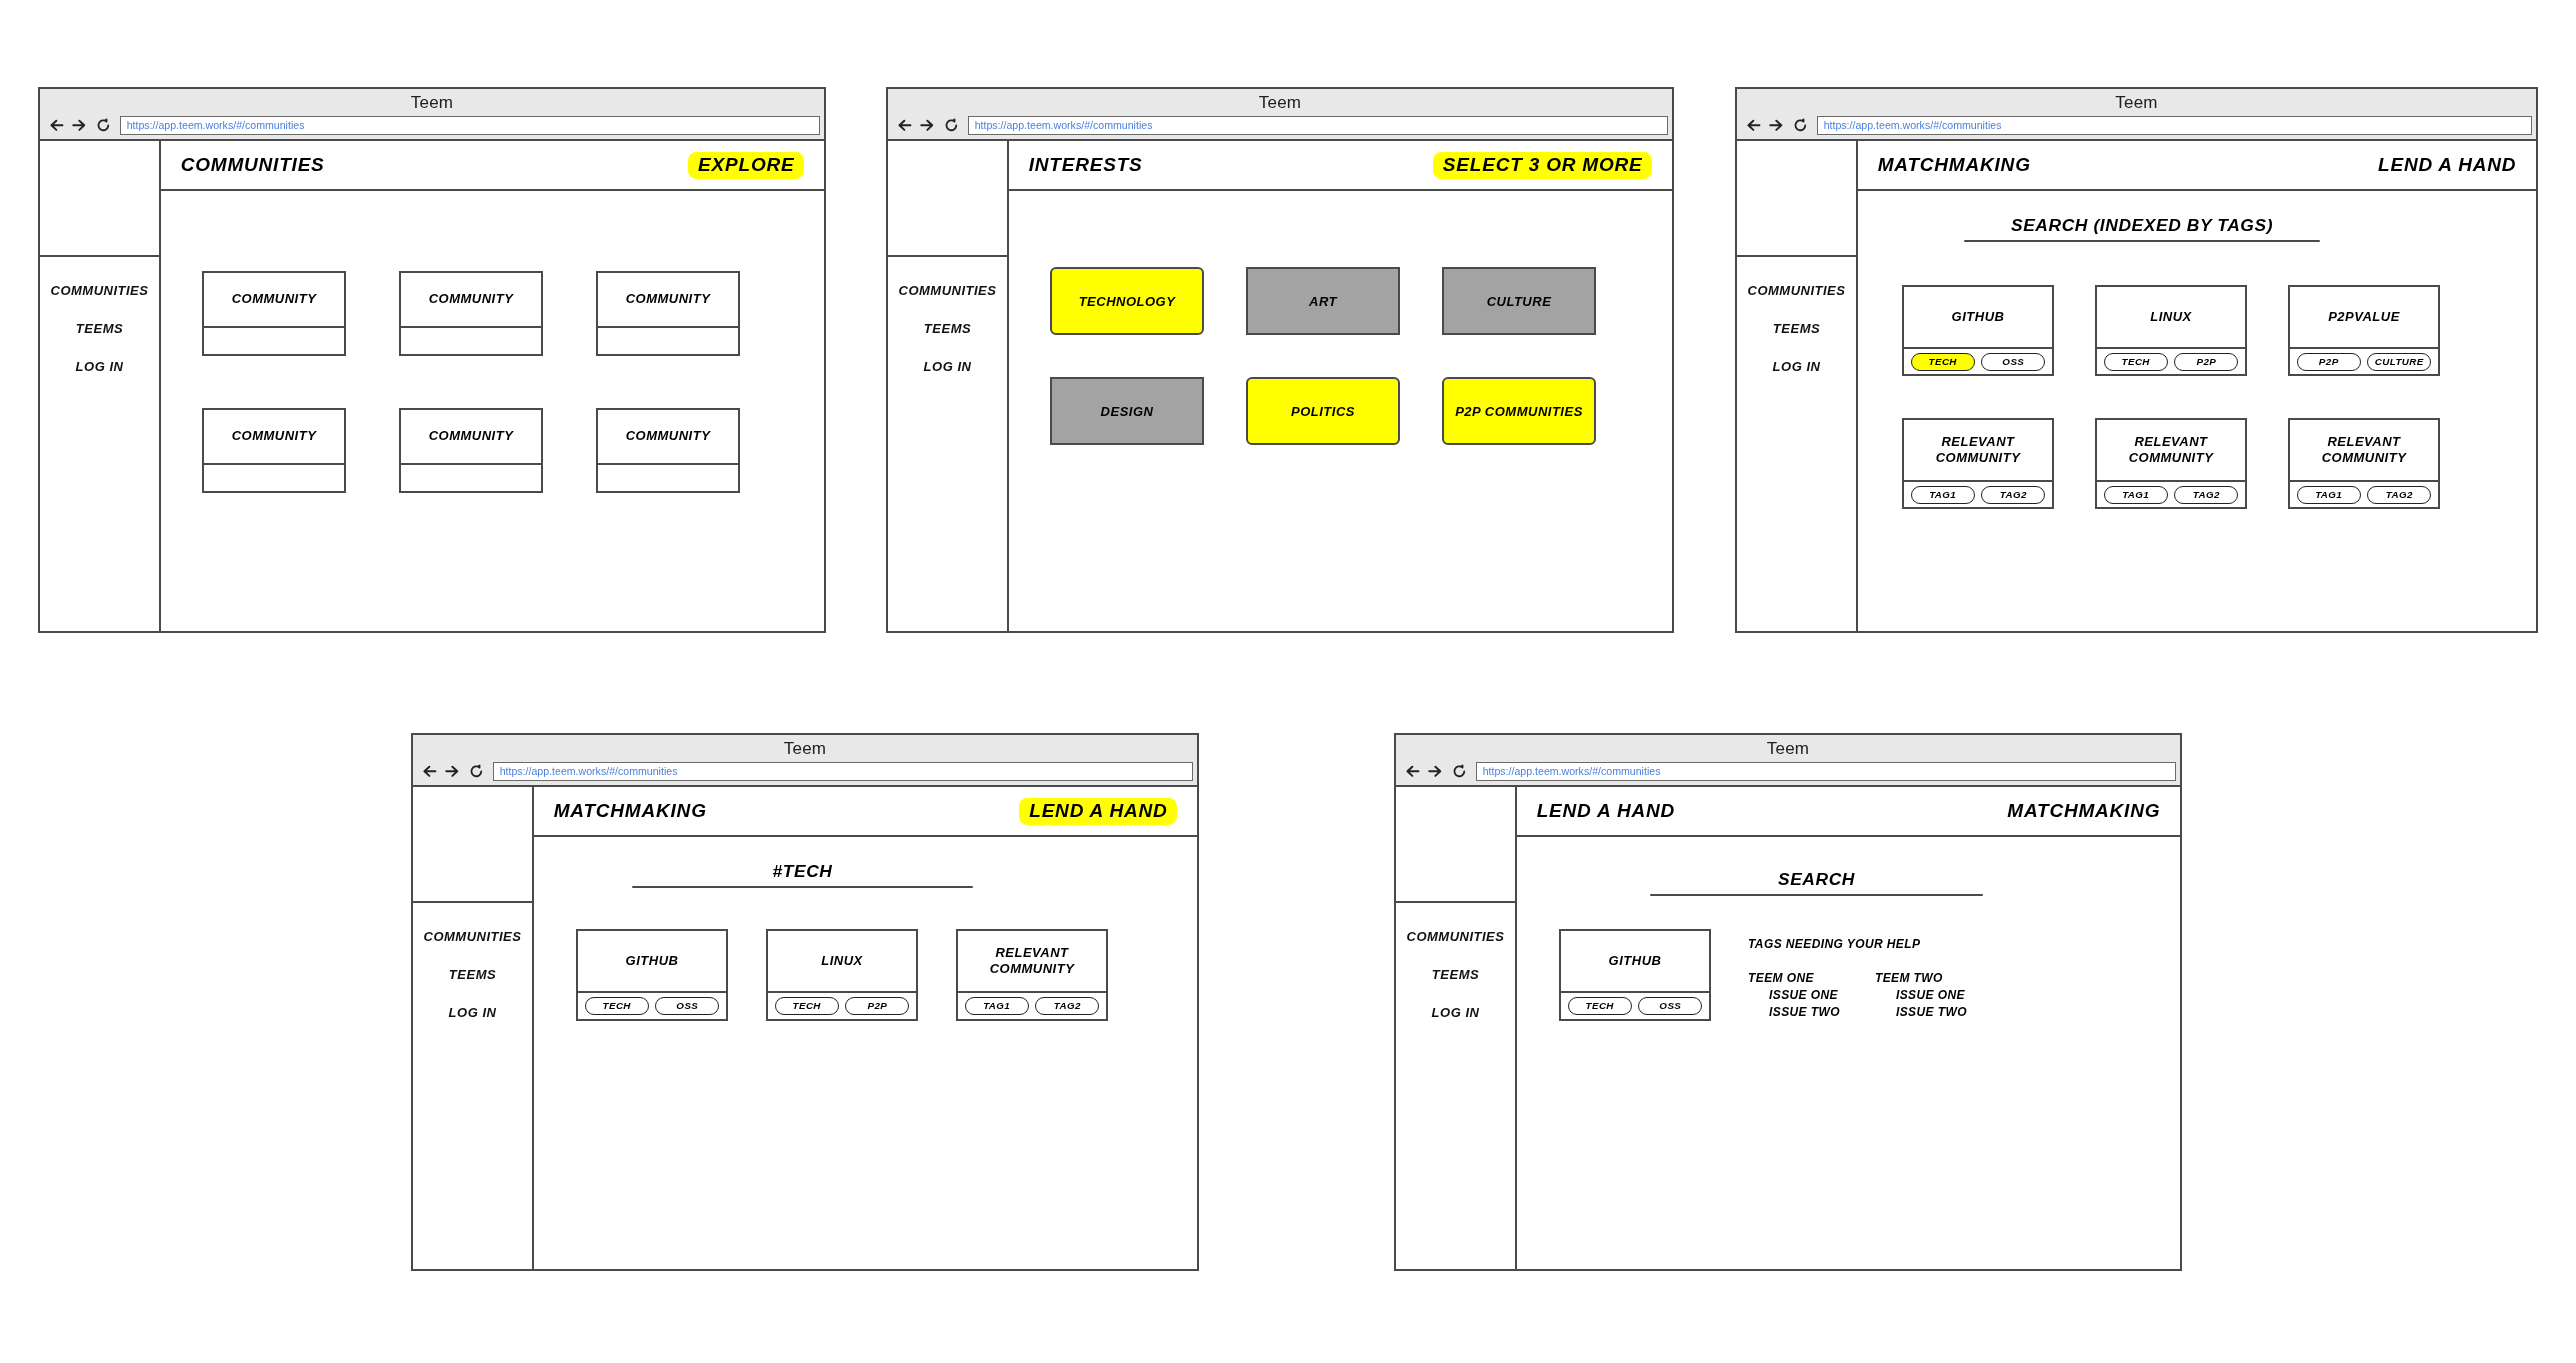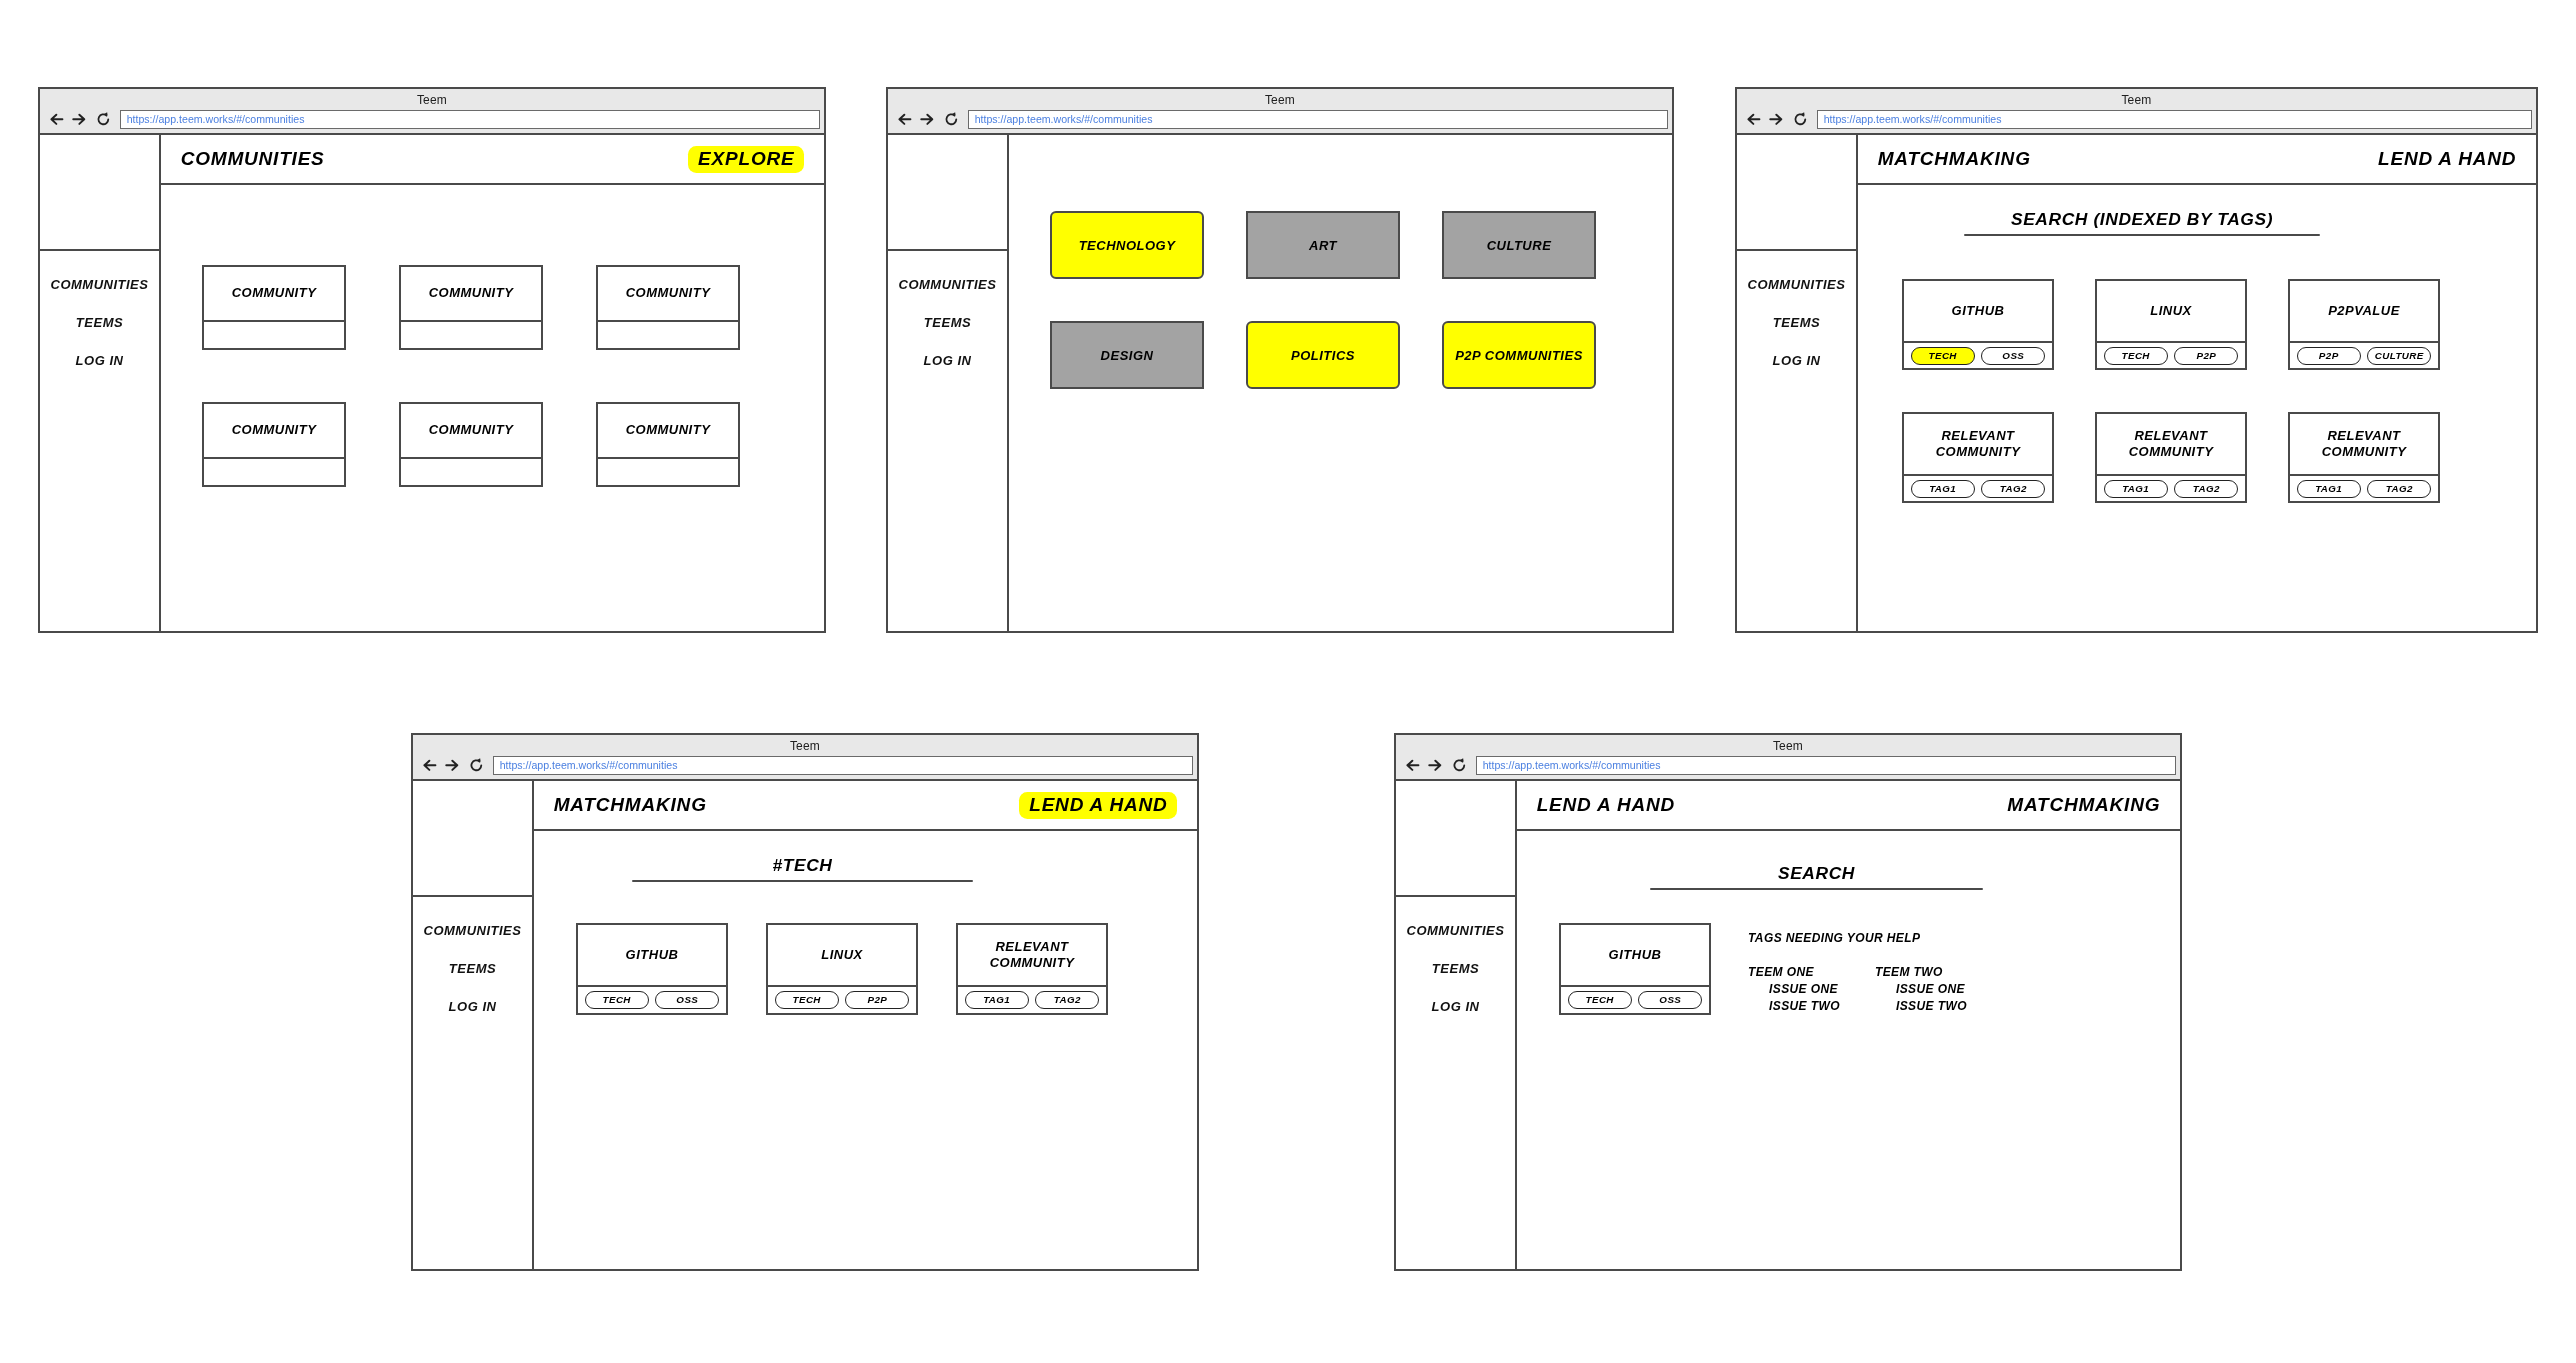--- a/index.html
+++ b/index.html
@@ -31,21 +31,21 @@
 
   .chrome {
     background: #e8e8e8;
     border-bottom: 2.3px solid #4a4a4a;
     flex: 0 0 auto;
   }
 
   .chrome-title {
     text-align: center;
     font-family: "Liberation Sans", sans-serif;
-    font-size: 12px;
+    font-size: 17px;
     color: #202020;
     padding: 3.8px 0 3px 0;
     letter-spacing: 0.2px;
   }
 
   .chrome-bar {
     display: flex;
     align-items: center;
     padding: 0 4.5px 4.5px 7.6px;
     gap: 6.8px;
@@ -407,20 +407,24 @@
     <div class="app">
       <div class="sidebar" style="width:121px;">
         <div class="sidebar-top" style="height:114px;"></div>
         <div class="sidebar-nav">
           <div class="sidebar-item">COMMUNITIES</div>
           <div class="sidebar-item">TEEMS</div>
           <div class="sidebar-item">LOG IN</div>
         </div>
       </div>
       <div class="content">
+        <div class="topbar" style="height:50px;">
+          <div class="topbar-title">INTERESTS</div>
+          <div class="topbar-action hl">SELECT 3 OR MORE</div>
+        </div>
         <div class="stage">
           <div class="grid" style="left:41px; top:76px; width:599px; grid-template-columns:repeat(3,154px); column-gap:42px; row-gap:42px;">
             <div class="tile sel" style="height:68px;">
               <div class="tile-label">TECHNOLOGY</div>
             </div>
             <div class="tile" style="height:68px;">
               <div class="tile-label">ART</div>
             </div>
             <div class="tile" style="height:68px;">
               <div class="tile-label">CULTURE</div>

